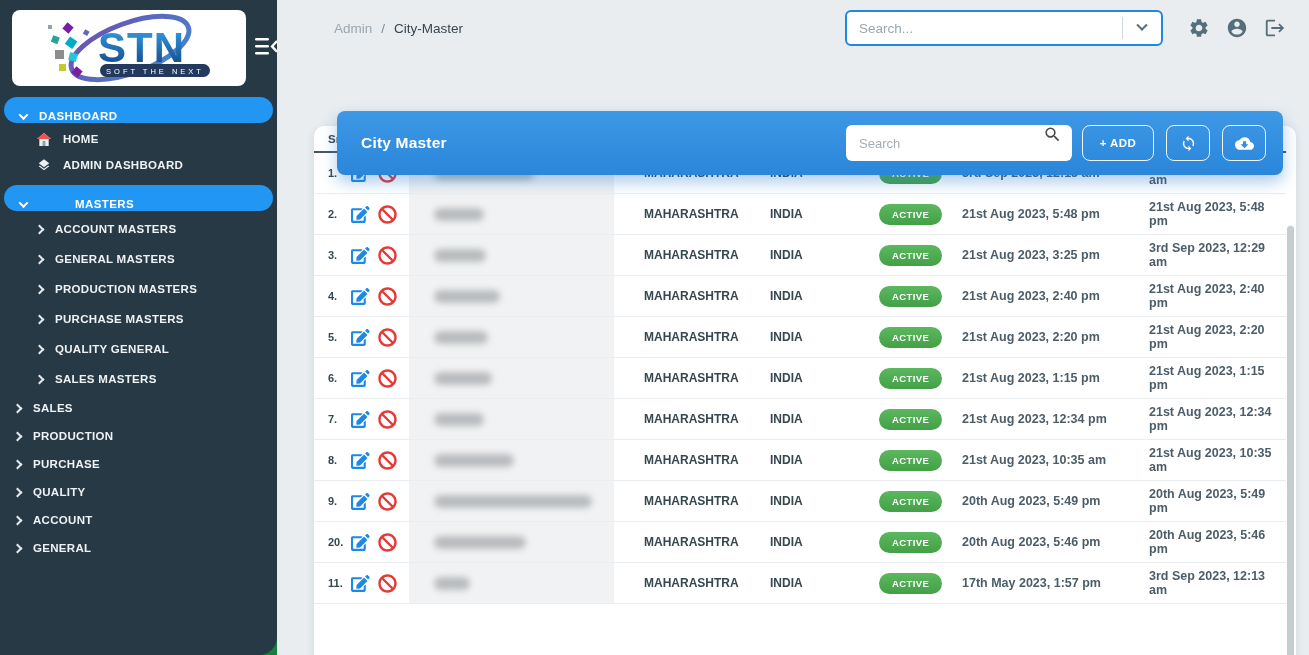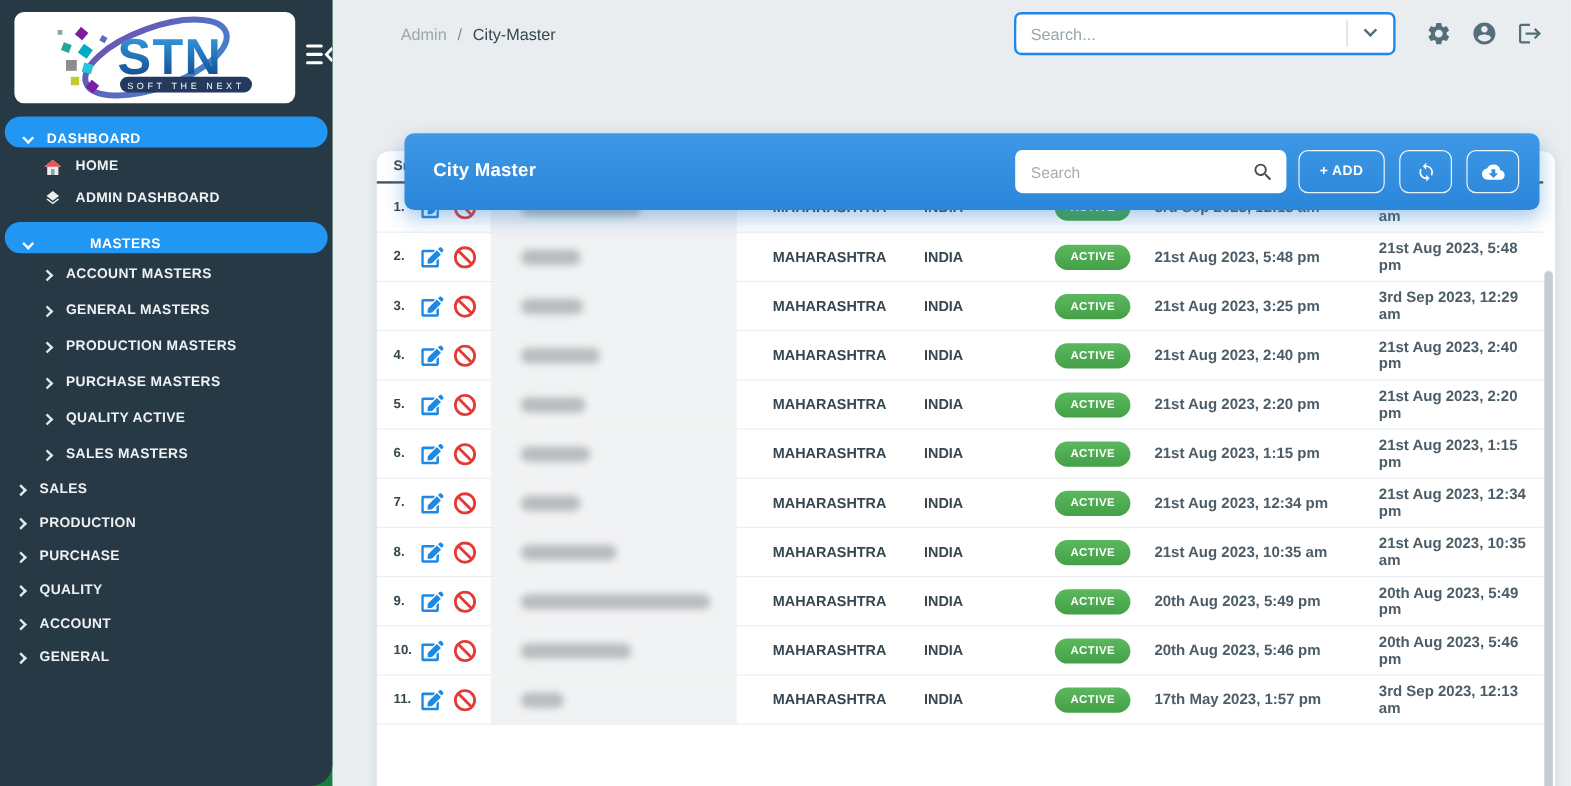--- a/index.html
+++ b/index.html
@@ -48,21 +48,21 @@
   .tb-icon { width:24px; height:24px; display:flex; align-items:center; justify-content:center; cursor:pointer; }
 
   
   .table-card { position:relative; margin:32px 13px 0 13px; height:552px; background:#fff;
     border-radius:10px; box-shadow:0 2px 8px rgba(60,80,95,.12); }
   .blue-header { position:absolute; top:-15px; left:23px; right:13px; height:64px; border-radius:8px;
     background:linear-gradient(180deg,#3e98e6,#2a86da); box-shadow:0 7px 16px rgba(36,120,200,.38);
     display:flex; align-items:center; padding:0 17px 0 24px; z-index:2; }
   .panel-title { color:#fff; font-size:15.5px; font-weight:bold; letter-spacing:.2px; }
   .panel-search { margin-left:auto; width:226px; height:36px; background:#fff; border-radius:6px;
-    display:flex; align-items:center; padding:0 10px 0 13px; }
+    display:flex; padding:0 10px 0 13px; }
   .panel-search input { flex:1; border:0; outline:none; font-size:13px; min-width:0;
     font-family:"Liberation Sans",sans-serif; color:#455a64; }
   .panel-search input::placeholder { color:#a5aeb4; }
   .panel-btn { height:36px; border:1px solid rgba(255,255,255,.9); border-radius:8px; background:transparent;
     color:#fff; font-weight:bold; font-size:11.5px; letter-spacing:.4px; display:flex; align-items:center;
     justify-content:center; cursor:pointer; font-family:"Liberation Sans",sans-serif; }
   .btn-add { width:72px; margin-left:10px; gap:4px; }
   .btn-ico { width:44px; margin-left:12px; }
 
   
@@ -186,21 +186,21 @@
     <span class="nav-label">PRODUCTION MASTERS</span>
   </div>
 
   <div class="nav-item sub">
     <span class="chev right"></span>
     <span class="nav-label">PURCHASE MASTERS</span>
   </div>
 
   <div class="nav-item sub">
     <span class="chev right"></span>
-    <span class="nav-label">QUALITY ACTIVE</span>
+    <span class="nav-label">QUALITY GENERAL</span>
   </div>
 
   <div class="nav-item sub">
     <span class="chev right"></span>
     <span class="nav-label">SALES MASTERS</span>
   </div>
 
   <div class="nav-item top">
     <span class="chev right"></span>
     <span class="nav-label">SALES</span>
@@ -572,21 +572,21 @@
     <div class="c-country">INDIA</div>
     <div class="c-status">
       <span class="badge">ACTIVE</span>
     </div>
     <div class="c-date">20th Aug 2023, 5:49 pm</div>
     <div class="c-date">20th Aug 2023, 5:49 pm</div>
   </div>
 
   <div class="trow grid7">
     <div class="c-sr">
-      <span class="sr-num">10.</span>
+      <span class="sr-num">20.</span>
       <button class="row-btn">
         <svg width="19" height="19" viewBox="0 0 576 512">
           <path fill="#1e88e5" d="M402.6 83.2l90.2 90.2c3.8 3.8 3.8 10 0 13.8L274.4 405.6l-92.8 10.3c-12.4 1.4-22.9-9.1-21.5-21.5l10.3-92.8L388.8 83.2c3.8-3.8 10-3.8 13.8 0zm162-22.9l-48.8-48.8c-15.2-15.2-39.9-15.2-55.2 0l-35.4 35.4 90.2 90.2 35.4-35.4c15.2-15.3 15.2-40 0-55.2zM384 346.2V448H64V128h229.8c3.2 0 6.2-1.3 8.5-3.5l40-40c7.6-7.6 2.2-20.5-8.5-20.5H48C21.5 64 0 85.5 0 112v352c0 26.5 21.5 48 48 48h352c26.5 0 48-21.5 48-48V306.2c0-10.7-12.9-16-20.5-8.5l-40 40c-2.2 2.3-3.5 5.3-3.5 8.5z"></path>
         </svg>
       </button>
       <button class="row-btn">
         <svg width="19" height="19" viewBox="0 0 512 512">
           <path fill="#e53935" d="M256 8C119.034 8 8 119.033 8 256s111.034 248 248 248 248-111.034 248-248S392.967 8 256 8zm130.108 117.892c65.448 65.448 70 165.481 20.677 235.637L150.47 105.216c70.204-49.356 170.226-44.735 235.638 20.676zM125.892 386.108c-65.448-65.448-70-165.481-20.677-235.637L361.53 406.784c-70.203 49.356-170.226 44.736-235.638-20.676z"></path>
         </svg>
       </button>

